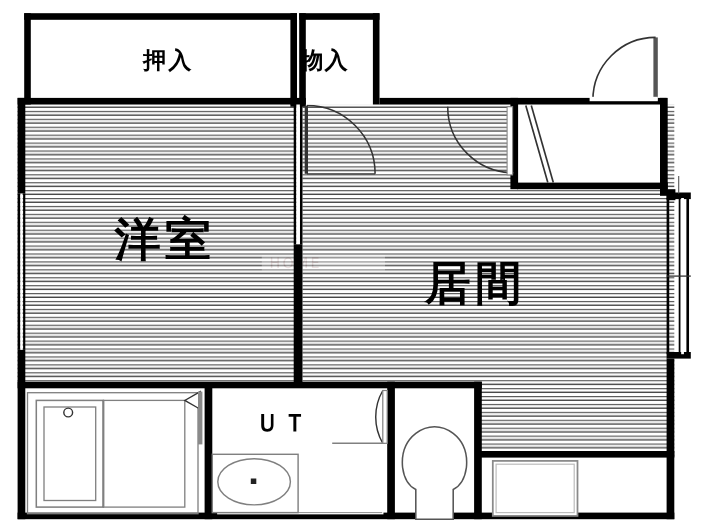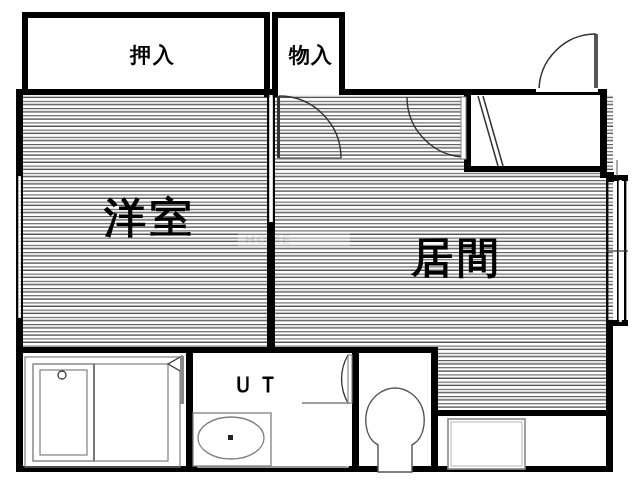--- a/index.html
+++ b/index.html
@@ -201,18 +201,18 @@
     <line x1="620.5" y1="180" x2="620.5" y2="322" stroke="#ffffff" stroke-width="2.5"></line>
     <line x1="606" y1="251" x2="628" y2="251" stroke="#333333" stroke-width="1.2"></line>
   </g>
 
   <g>
     <line x1="617" y1="160" x2="617" y2="176" stroke="#555555" stroke-width="1"></line>
   </g>
 </svg>
 
 <div class="lbl" style="left:130px;top:41px;font-size:21px;letter-spacing:2px;">押入</div>
-<div class="lbl" style="left:289px;top:41px;font-size:21px;letter-spacing:1px;">物入</div>
+<div class="lbl" style="left:273px;top:41px;font-size:21px;letter-spacing:1px;">物入</div>
 <div class="lbl" style="left:104px;top:190px;font-size:42px;letter-spacing:4px;">洋室</div>
-<div class="lbl" style="left:386px;top:230px;font-size:42px;letter-spacing:4px;margin-left:25px;">居間</div>
+<div class="lbl" style="left:386px;top:230px;font-size:42px;letter-spacing:4px;">居間</div>
 <div class="lbl" style="left:232px;top:370px;font-size:22px;letter-spacing:3px;font-family:'Liberation Sans',sans-serif;text-align:center;">ＵＴ</div>
 
 </div>
 
 </body></html>

